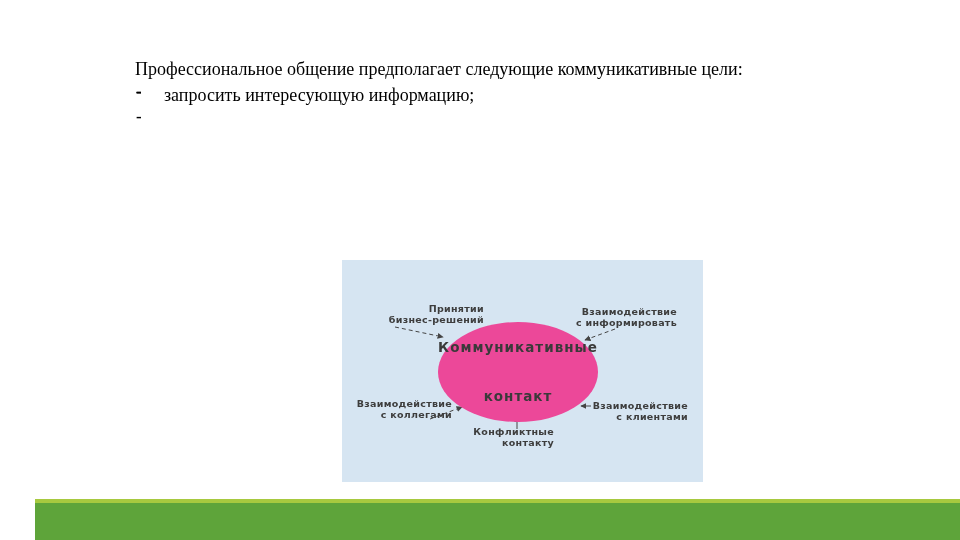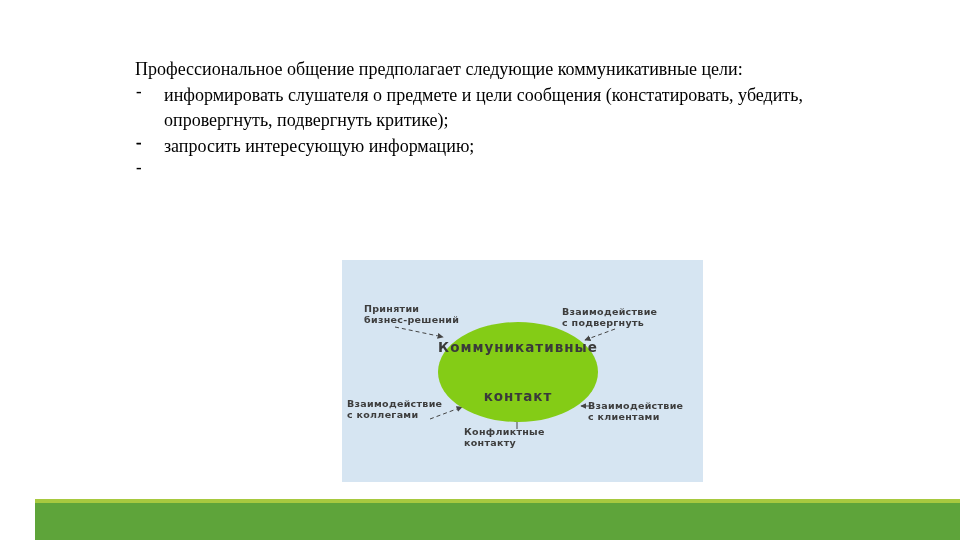--- a/index.html
+++ b/index.html
@@ -61,42 +61,42 @@
     left: 0; top: 0;
     width: 361px; height: 222px;
   }
   .center-ellipse {
     position: absolute;
     left: 96px;
     top: 62px;
     width: 160px;
     height: 100px;
     border-radius: 50%;
-    background: #84cc16;
+    background: #ec4899;
     display: flex;
     flex-direction: column;
     align-items: center;
     justify-content: center;
     gap: 34px;
   }
   .center-ellipse .eline {
     font-size: 13.5px;
     font-weight: 700;
     letter-spacing: 1px;
     line-height: 15px;
     color: #3a3a3a;
     white-space: nowrap;
   }
   .dlabel {
     position: absolute;
     font-size: 9.5px;
     font-weight: 700;
     letter-spacing: 0.3px;
     line-height: 10.5px;
-    text-align: left;
+    text-align: right;
     white-space: nowrap;
   }
   .dlabel div { white-space: nowrap; }
   .dlabel.tl { left: 22px;  top: 44px;  width: 120px; }
   .dlabel.tr { left: 220px; top: 47px;  width: 115px; }
   .dlabel.bl { left: 5px;   top: 139px; width: 105px; }
   .dlabel.br { left: 246px; top: 141px; width: 100px; }
   .dlabel.bc { left: 122px; top: 167px; width: 90px;  }
 
   
@@ -120,21 +120,20 @@
 </head>
 <body>
 
 <div class="slide">
 
   <div class="text-block">
     <p>Профессиональное общение предполагает следующие коммуникативные цели:</p>
     <ul class="goals">
       <li>
         <span class="marker">-</span>
-        <span>информировать слушателя о предмете и цели сообщения (констатировать, убедить, опровергнуть, подвергнуть критике);</span>
       </li>
       <li>
         <span class="marker">-</span>
       </li>
       <li>
         <span class="marker">-</span>
         <span>запросить интересующую информацию;</span>
       </li>
       <li>
         <span class="marker">-</span>
@@ -162,21 +161,21 @@
       <div class="eline">контакт</div>
     </div>
 
     <div class="dlabel tl">
       <div>Принятии</div>
       <div>бизнес-решений</div>
     </div>
 
     <div class="dlabel tr">
       <div>Взаимодействие</div>
-      <div>с подвергнуть</div>
+      <div>с информировать</div>
     </div>
 
     <div class="dlabel bl">
       <div>Взаимодействие</div>
       <div>с коллегами</div>
     </div>
 
     <div class="dlabel br">
       <div>Взаимодействие</div>
       <div>с клиентами</div>

